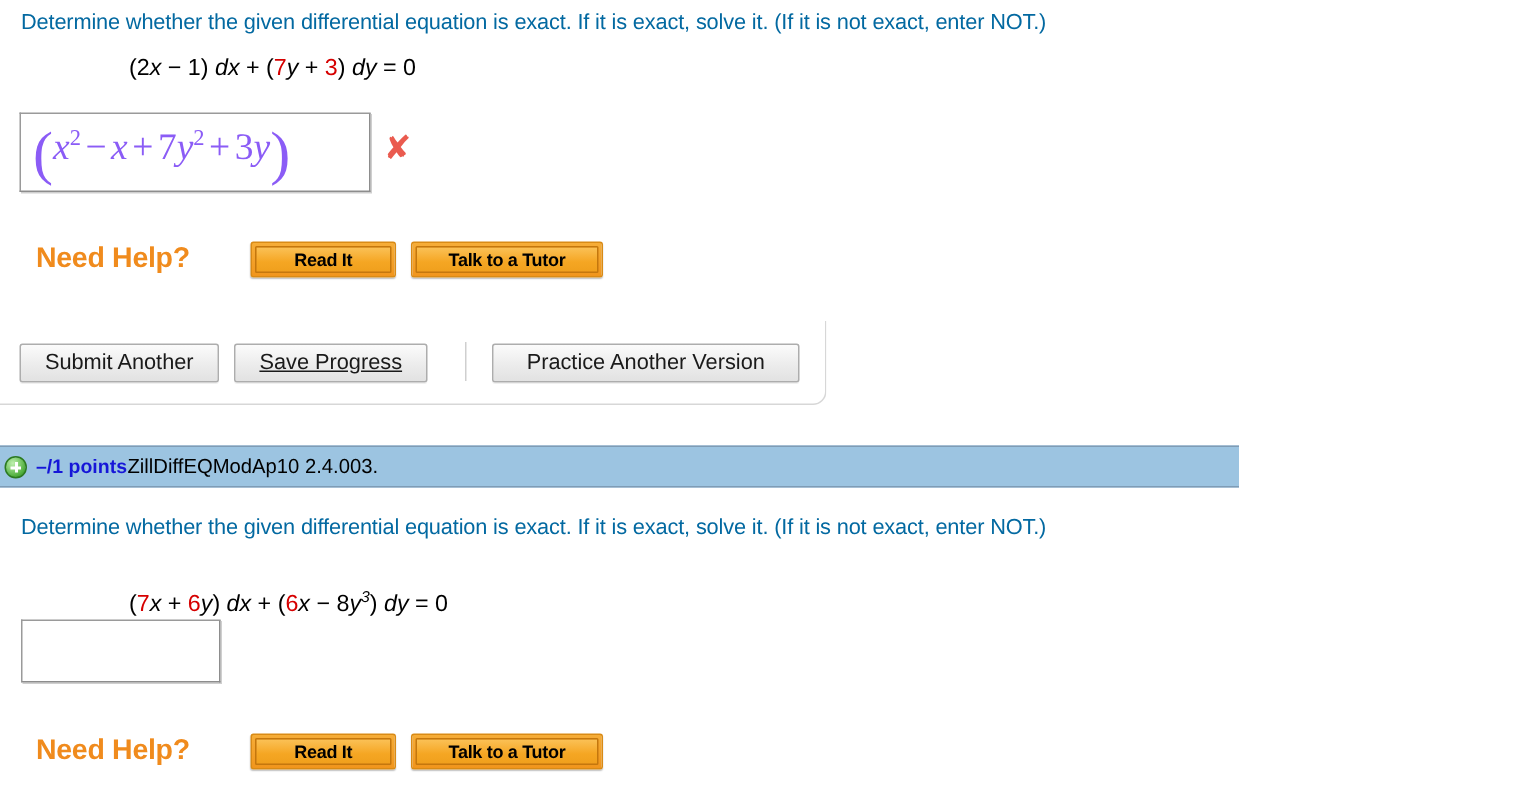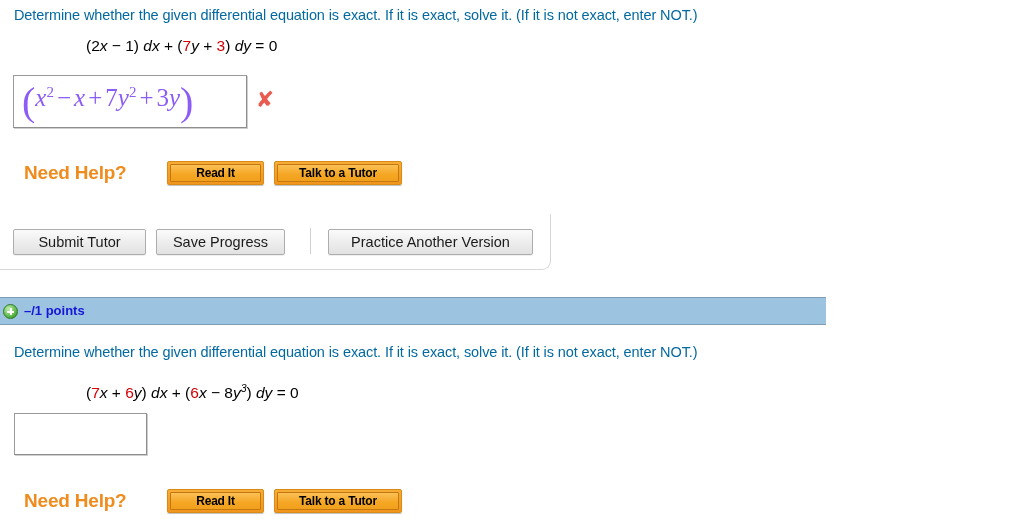--- a/index.html
+++ b/index.html
@@ -236,33 +236,34 @@
 <div class="helpbtn" style="left:167px; top:161px; width:97px;">
   <div class="inner">Read It</div>
 </div>
 
 <div class="helpbtn" style="left:274px; top:161px; width:128px;">
   <div class="inner">Talk to a Tutor</div>
 </div>
 
 <div class="submitpanel"></div>
 
-<div class="graybtn" style="left:13px; top:229px; width:133px;">Submit Tutor</div>
-<div class="graybtn" style="left:156px; top:229px; width:129px;">Save Progress</div>
+<div class="graybtn" style="left:13px; top:229px; width:133px;">Submit Another</div>
+<div class="graybtn" style="left:156px; top:229px; width:129px;text-decoration:underline;">Save Progress</div>
 <div class="vsep"></div>
 <div class="graybtn" style="left:328px; top:229px; width:205px;">Practice Another Version</div>
 
 <div class="pointsbar">
   <div class="plusicon"></div>
   <div class="ptslabel">–/1 points</div>
+  <div class="ptsref">ZillDiffEQModAp10 2.4.003.</div>
 </div>
 
 <div class="qtext" style="top:343px;">Determine whether the given differential equation is exact. If it is exact, solve it. (If it is not exact, enter NOT.)</div>
 
-<div class="eqline" style="top:378px;">
+<div class="eqline" style="top:388px;">
   <span class="plain">(</span><span class="red">7</span><span class="it">x</span><span class="plain"> + </span><span class="red">6</span><span class="it">y</span><span class="plain">) </span><span class="it">dx</span><span class="plain"> + (</span><span class="red">6</span><span class="it">x</span><span class="plain"> − 8</span><span class="it">y</span><span class="sup">3</span><span class="plain">) </span><span class="it">dy</span><span class="plain"> = 0</span>
 </div>
 
 <div class="answerbox" style="left:14px; top:413px; width:133px; height:42px;"></div>
 
 <div class="needhelp" style="top:490px;">Need Help?</div>
 
 <div class="helpbtn" style="left:167px; top:489px; width:97px;">
   <div class="inner">Read It</div>
 </div>

